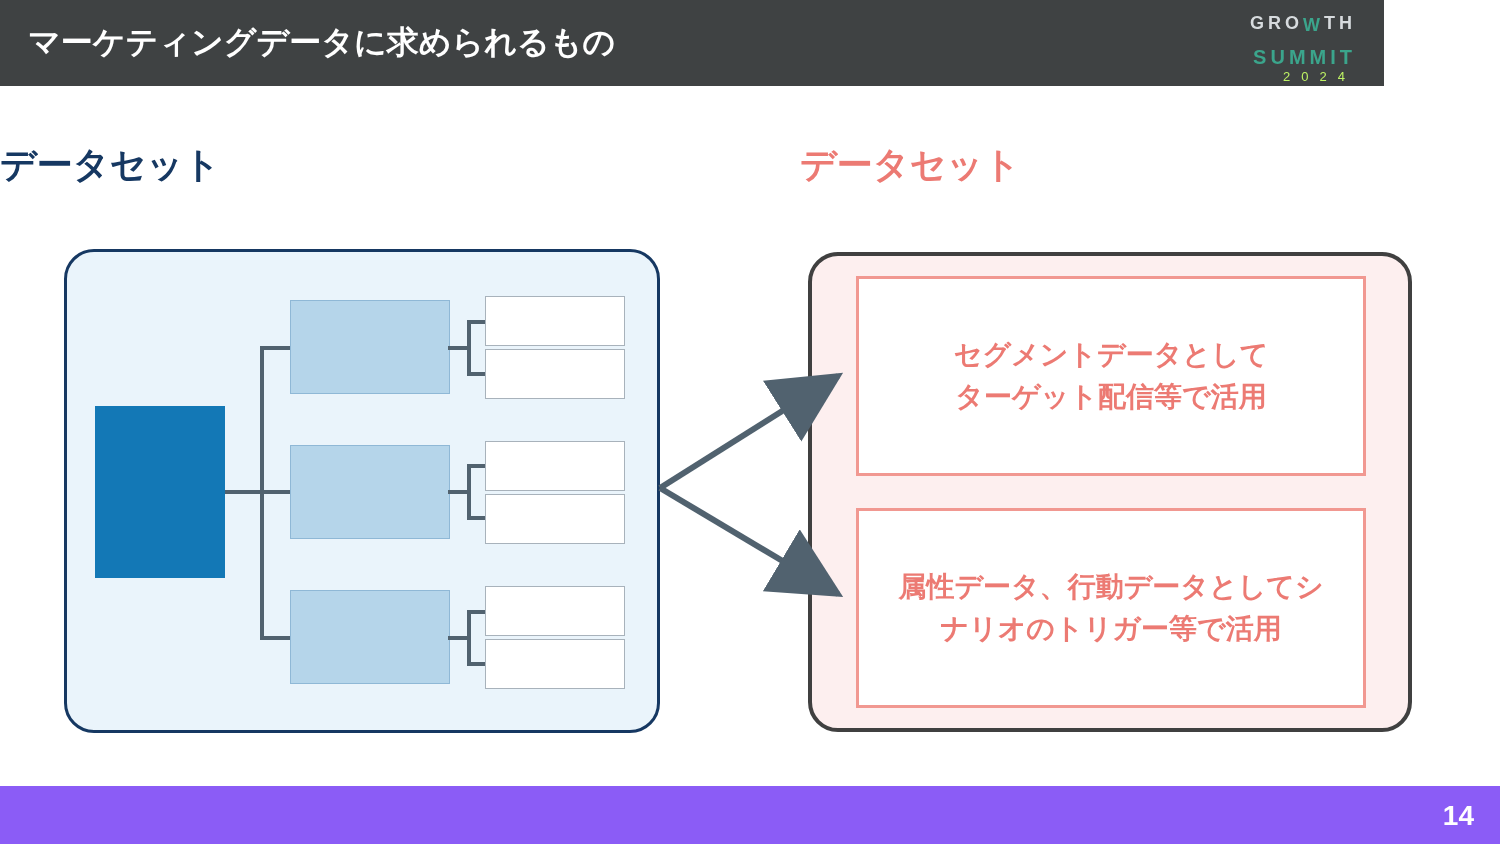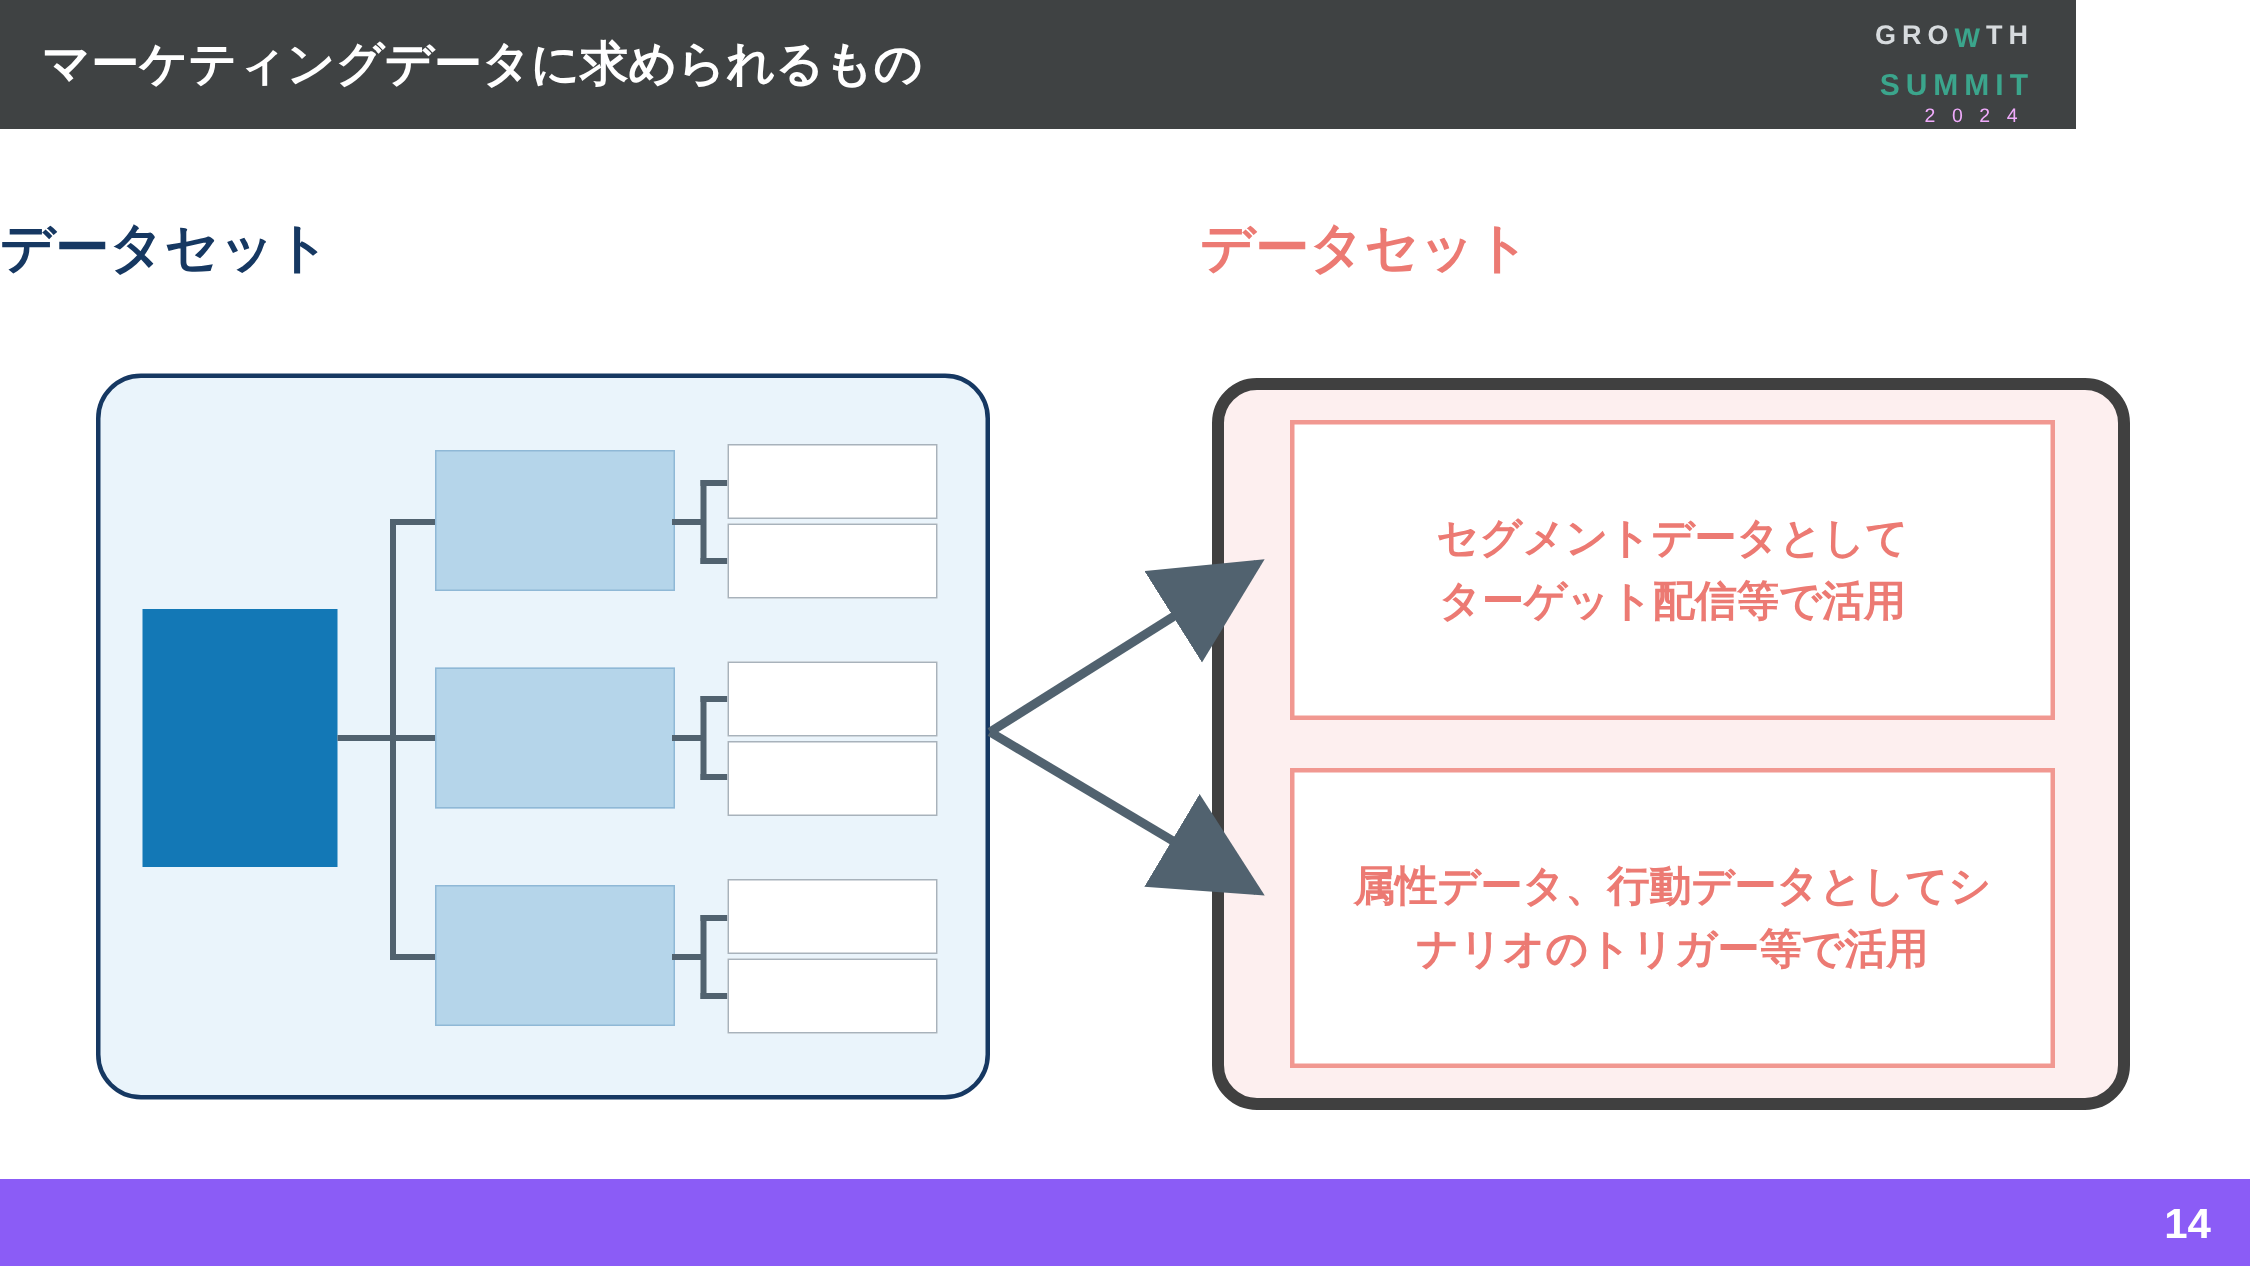--- a/index.html
+++ b/index.html
@@ -4,39 +4,39 @@
 <style>
   html,body{margin:0;padding:0;width:1500px;height:844px;background:#fff;
     font-family:"Hiragino Kaku Gothic ProN","Yu Gothic","Meiryo",sans-serif;overflow:hidden}
   .header{position:absolute;left:0;top:0;width:1384px;height:86px;background:#3f4243;
     display:flex;align-items:center}
   .header-title{color:#fff;font-size:32px;font-weight:700;margin-left:28px}
   .logo{position:absolute;right:28px;top:14px;text-align:right;line-height:1}
   .logo .l1{color:#d7dbde;font-size:18px;letter-spacing:4px;font-weight:600}
   .logo .l1 .w{color:#3ba58c;display:inline-block;transform:translateY(2px)}
   .logo .l2{color:#3ba58c;font-size:20px;letter-spacing:4px;font-weight:700;margin-top:15px}
-  .logo .l3{color:#f0abfc;font-size:13px;letter-spacing:11px;margin-top:3px}
+  .logo .l3{color:#bef264;font-size:13px;letter-spacing:11px;margin-top:3px}
 
   .content{position:absolute;left:0;top:86px;right:0;bottom:58px;background:#fff}
   .footer{position:absolute;left:0;bottom:0;width:1500px;height:58px;background:#8b5cf6}
   .page-number{color:#fff;font-size:28px;font-weight:700;position:absolute;right:26px;bottom:12px}
 
   .col-title{font-size:36px;font-weight:800;text-align:left;position:absolute}
   .col-title.left{color:#163862;left:0;width:700px;top:55px}
   .col-title.right{color:#ec7a73;left:800px;width:610px;top:55px}
 
   .dataset-box{position:absolute;left:64px;top:163px;width:590px;height:478px;
     background:#eaf4fb;border:3px solid #163862;border-radius:30px}
   .root-block{position:absolute;left:28px;top:154px;width:130px;height:172px;background:#1378b6}
   .mid-block{position:absolute;width:158px;height:92px;background:#b5d5ea;border:1px solid #8fb8d6}
   .leaf-block{position:absolute;width:138px;height:48px;background:#fff;border:1px solid #a8b2bb}
   .conn{position:absolute;background:#51626f}
 
   .tool-box{position:absolute;left:808px;top:166px;width:596px;height:472px;
-    background:#fdefef;border:8px solid #404040;border-radius:30px}
+    background:#fdefef;border:4px solid #404040;border-radius:30px}
   .tool-card{position:absolute;left:44px;width:510px;height:200px;border:3px solid #f19891;background:#fff;
     display:flex;align-items:center;justify-content:center;text-align:center;
     color:#ec7a73;font-size:28px;font-weight:800;line-height:1.5;padding:0 20px;box-sizing:border-box}
 
   svg.arrows{position:absolute;left:0;top:0;width:1500px;height:844px;pointer-events:none}
 </style>
 </head>
 <body>
 
 <div class="header">

